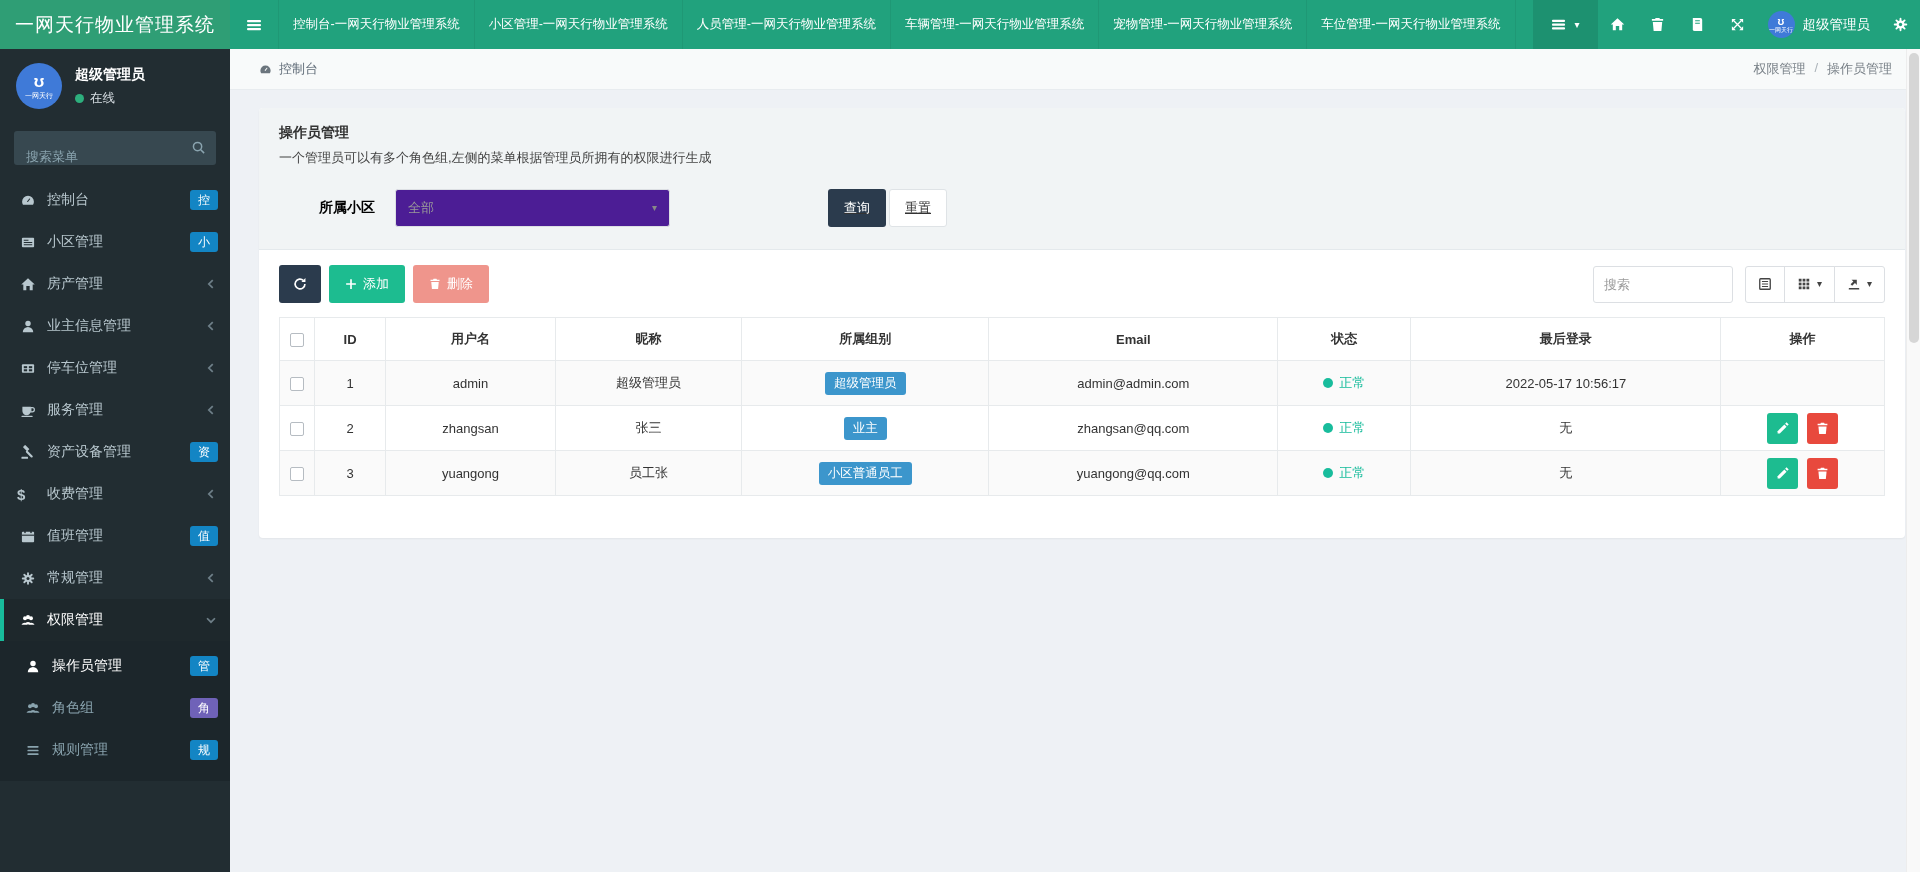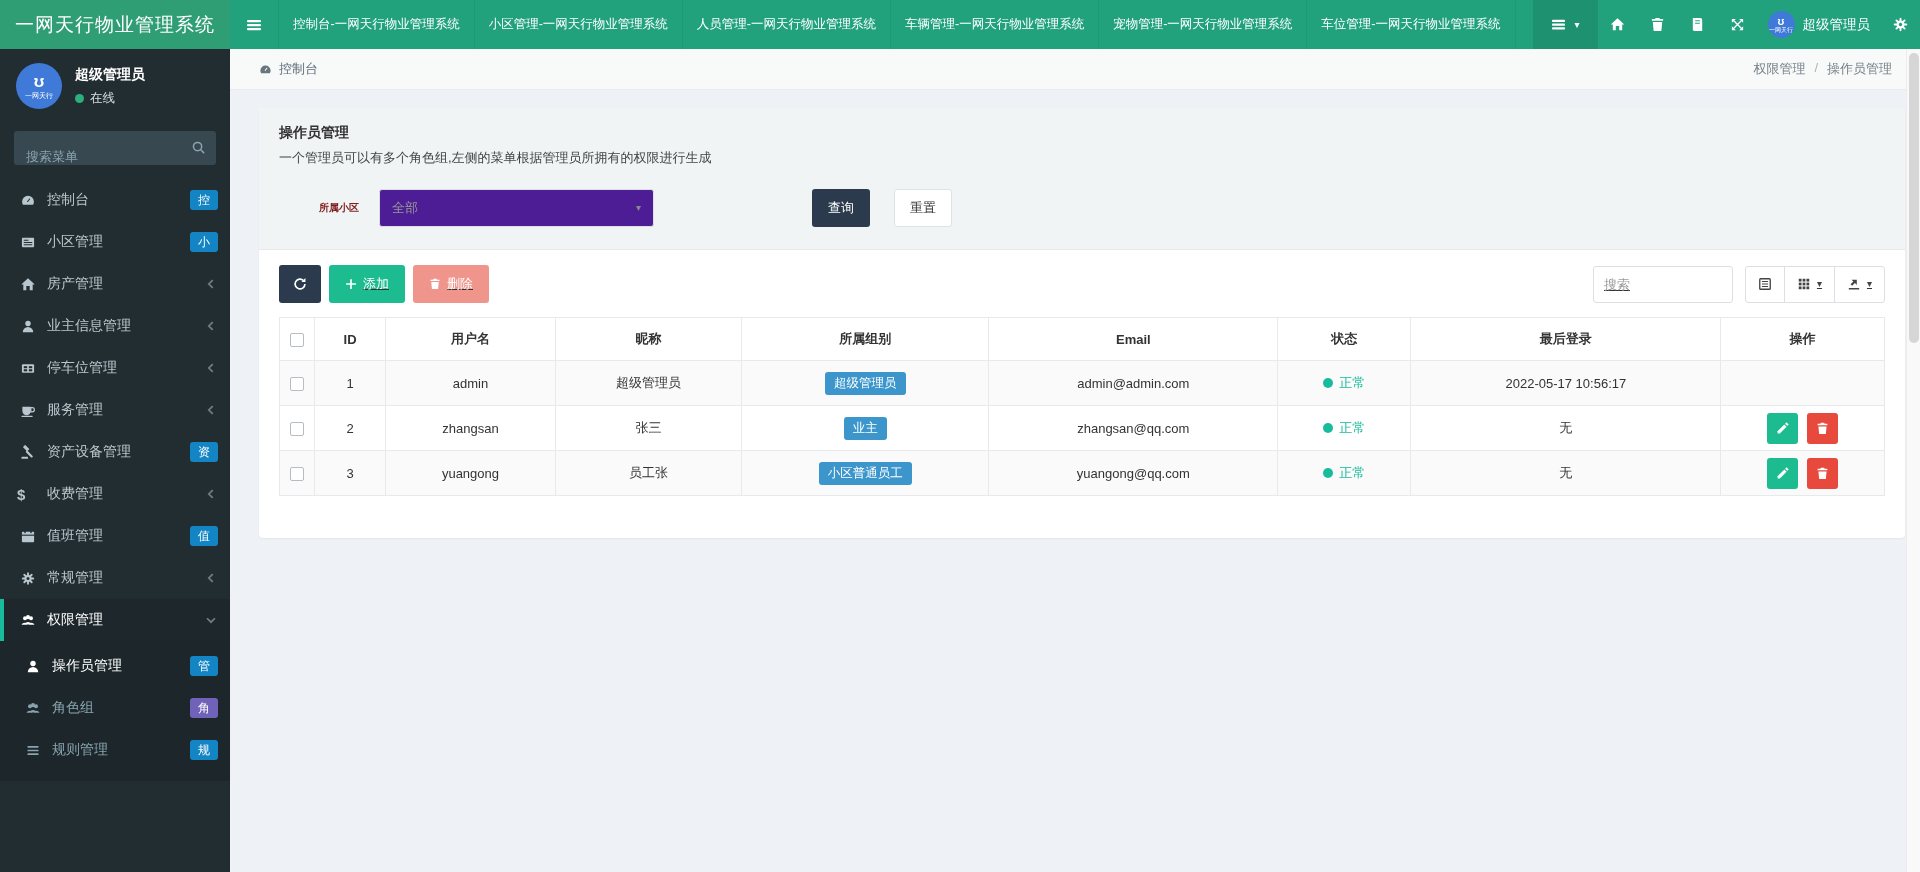--- a/index.html
+++ b/index.html
@@ -61,33 +61,33 @@
   .crumbbar { height:41px; background:#f8fafa; border-bottom:1px solid #e8ecef; display:flex; align-items:center; padding:0 28px 0 29px; font-size:13px; color:#5f6b77; }
   .crumb-left { display:flex; align-items:center; gap:7px; }
   .crumb-right { margin-left:auto; color:#777f86; display:flex; gap:9px; }
   .crumb-sep { color:#aab2b8; }
 
   .panel { margin:18px 15px 0 29px; background:#fff; border-radius:4px; box-shadow:0 1px 2px rgba(0,0,0,0.05); }
   .panel-heading { background:#f1f4f5; border-bottom:1px solid #e4e9ec; border-radius:4px 4px 0 0; padding:16px 20px 20px; }
   .panel-title { font-size:14px; font-weight:bold; color:#333; }
   .panel-sub { font-size:13px; color:#444; margin-top:7px; }
   .filter-row { display:flex; align-items:center; margin:22px 0 2px 40px; }
-  .filter-label { font-weight:bold; font-size:10px; color:#7f1d1d; margin-right:20px; }
+  .filter-label { font-weight:bold; font-size:14px; color:#000000; margin-right:20px; }
   .select { width:275px; height:38px; background:#4c1d95; border:1px solid #dcdfe3; border-radius:3px; display:flex; align-items:center; padding:0 12px; color:#999; font-size:13px; cursor:pointer; }
   .select .caret { margin-left:auto; color:#888; }
-  .filter-btns { margin-left:158px; display:flex; gap:24px; }
+  .filter-btns { margin-left:158px; display:flex; gap:3px;text-decoration:underline; }
   .btn { display:inline-flex; align-items:center; justify-content:center; gap:6px; height:38px; padding:0 15px; border-radius:3px; font-size:13px; border:1px solid transparent; cursor:pointer; font-family:inherit; }
   .btn-dark { background:#2b3b4d; color:#fff; }
   .btn-default { background:#fff; color:#333; border-color:#dfe3e6; }
   .btn-success { background:#1dbc90; color:#fff; }
   .btn-danger-dis { background:#ef958c; color:#fff; cursor:default; }
   .btn-sq { width:42px; padding:0; }
 
   .panel-body { padding:15px 20px 42px; }
-  .toolbar { display:flex; align-items:center; margin-bottom:14px;text-decoration:underline; }
+  .toolbar { display:flex; align-items:center; margin-bottom:14px; }
   .toolbar-left { display:flex; gap:8px; }
   .toolbar-right { margin-left:auto; display:flex; align-items:stretch; gap:12px; }
   .tb-search { width:140px; height:37px; border:1px solid #dcdfe3; border-radius:3px; padding:0 10px; font-size:13px; color:#555; outline:none; font-family:inherit; background:#fff; }
   .tb-search::placeholder { color:#999; }
   .btn-group { display:flex; }
   .btn-group .btn { height:37px; border:1px solid #dcdfe3; background:#fff; color:#444; border-radius:0; margin-left:-1px; padding:0 12px; font-size:14px; }
   .btn-group .btn:first-child { border-radius:3px 0 0 3px; margin-left:0; }
   .btn-group .btn:last-child { border-radius:0 3px 3px 0; }
 
   table { width:100%; border-collapse:collapse; table-layout:fixed; }

